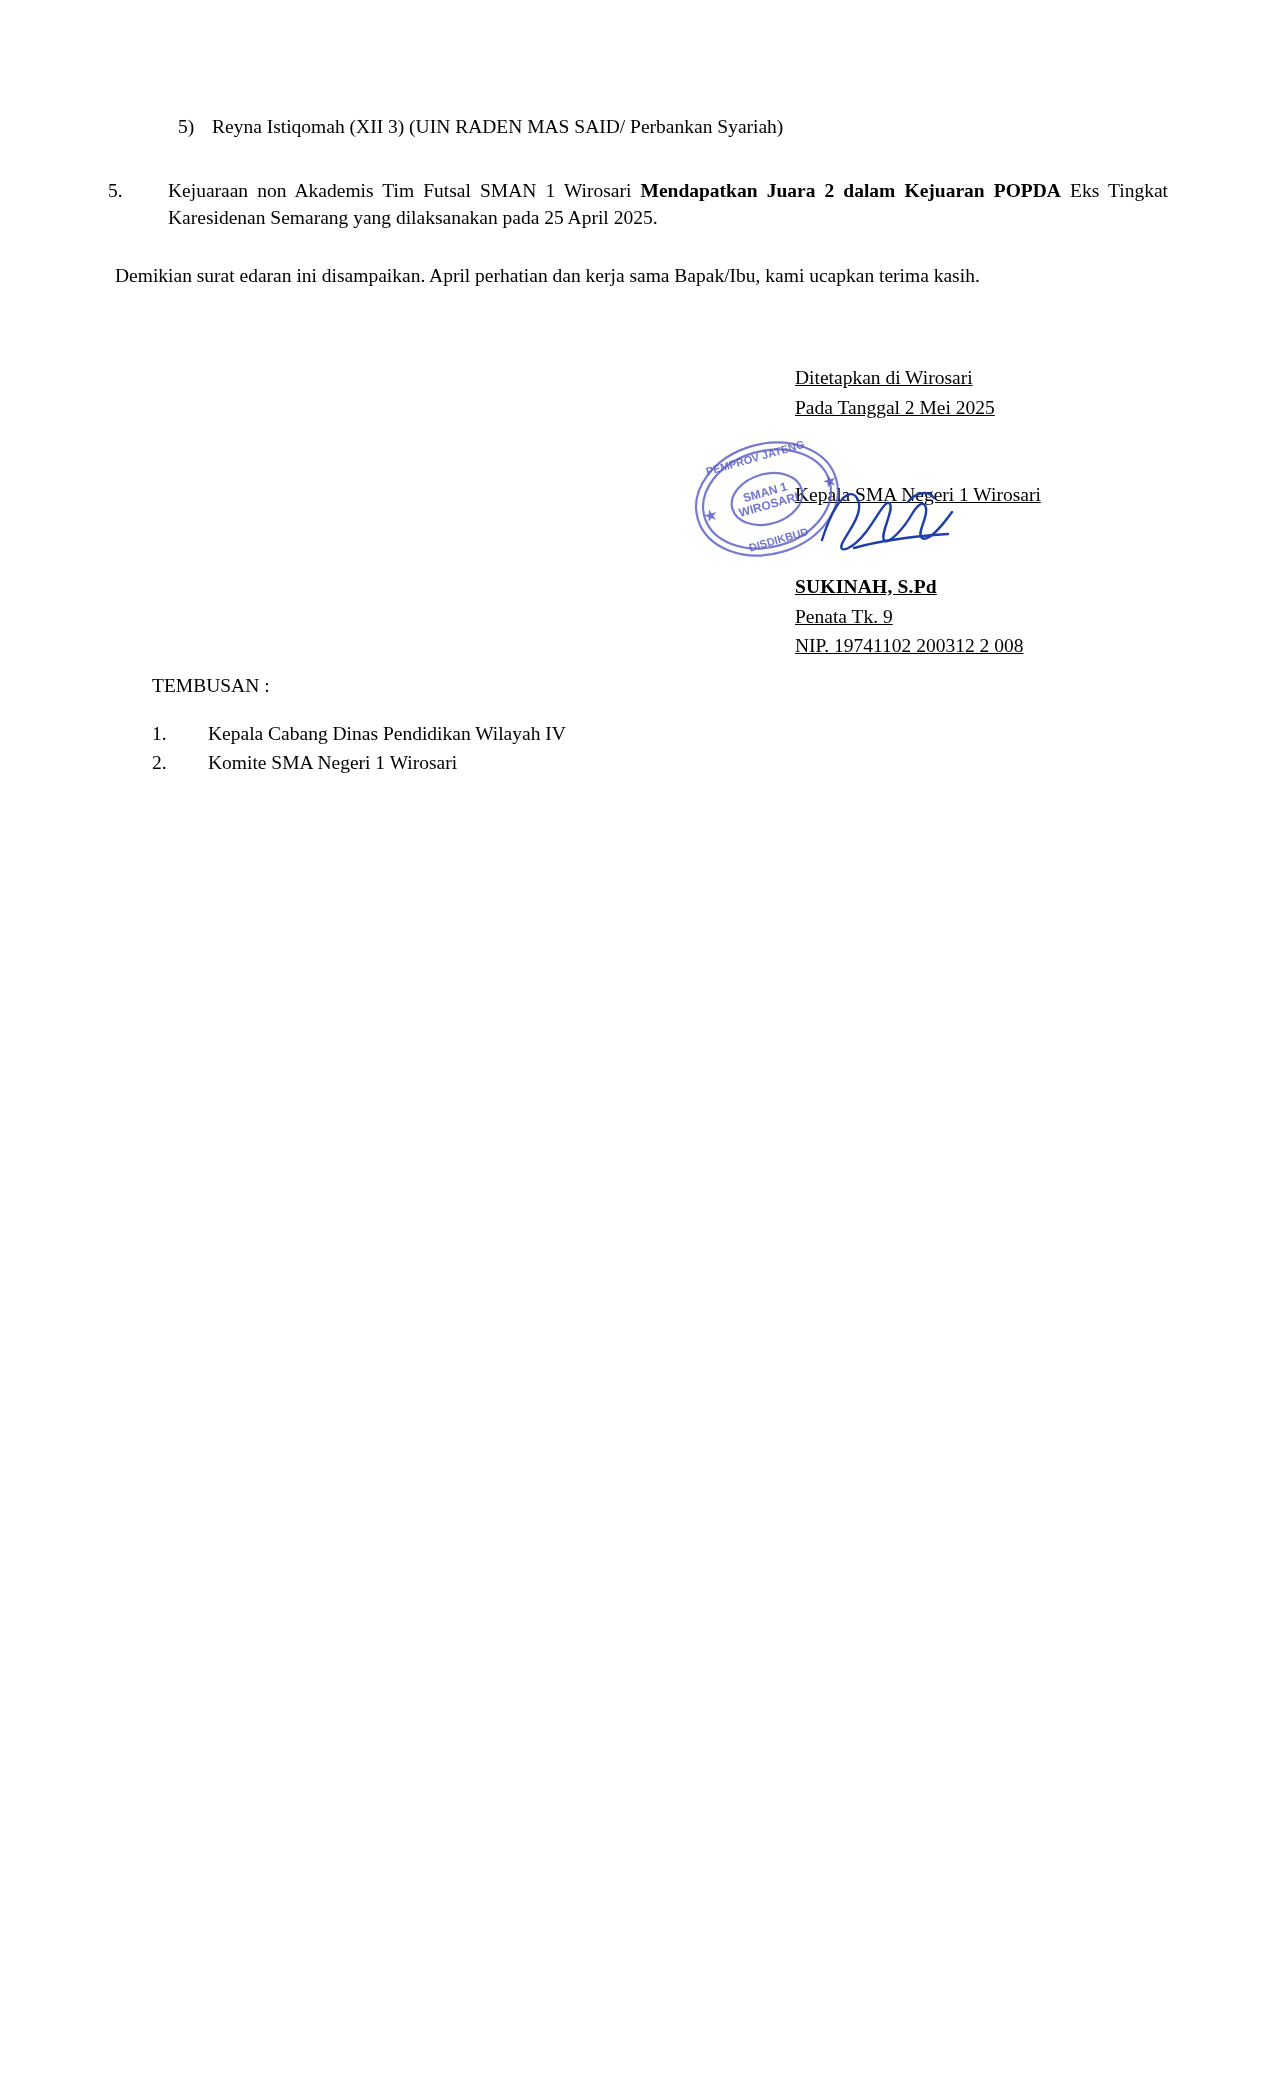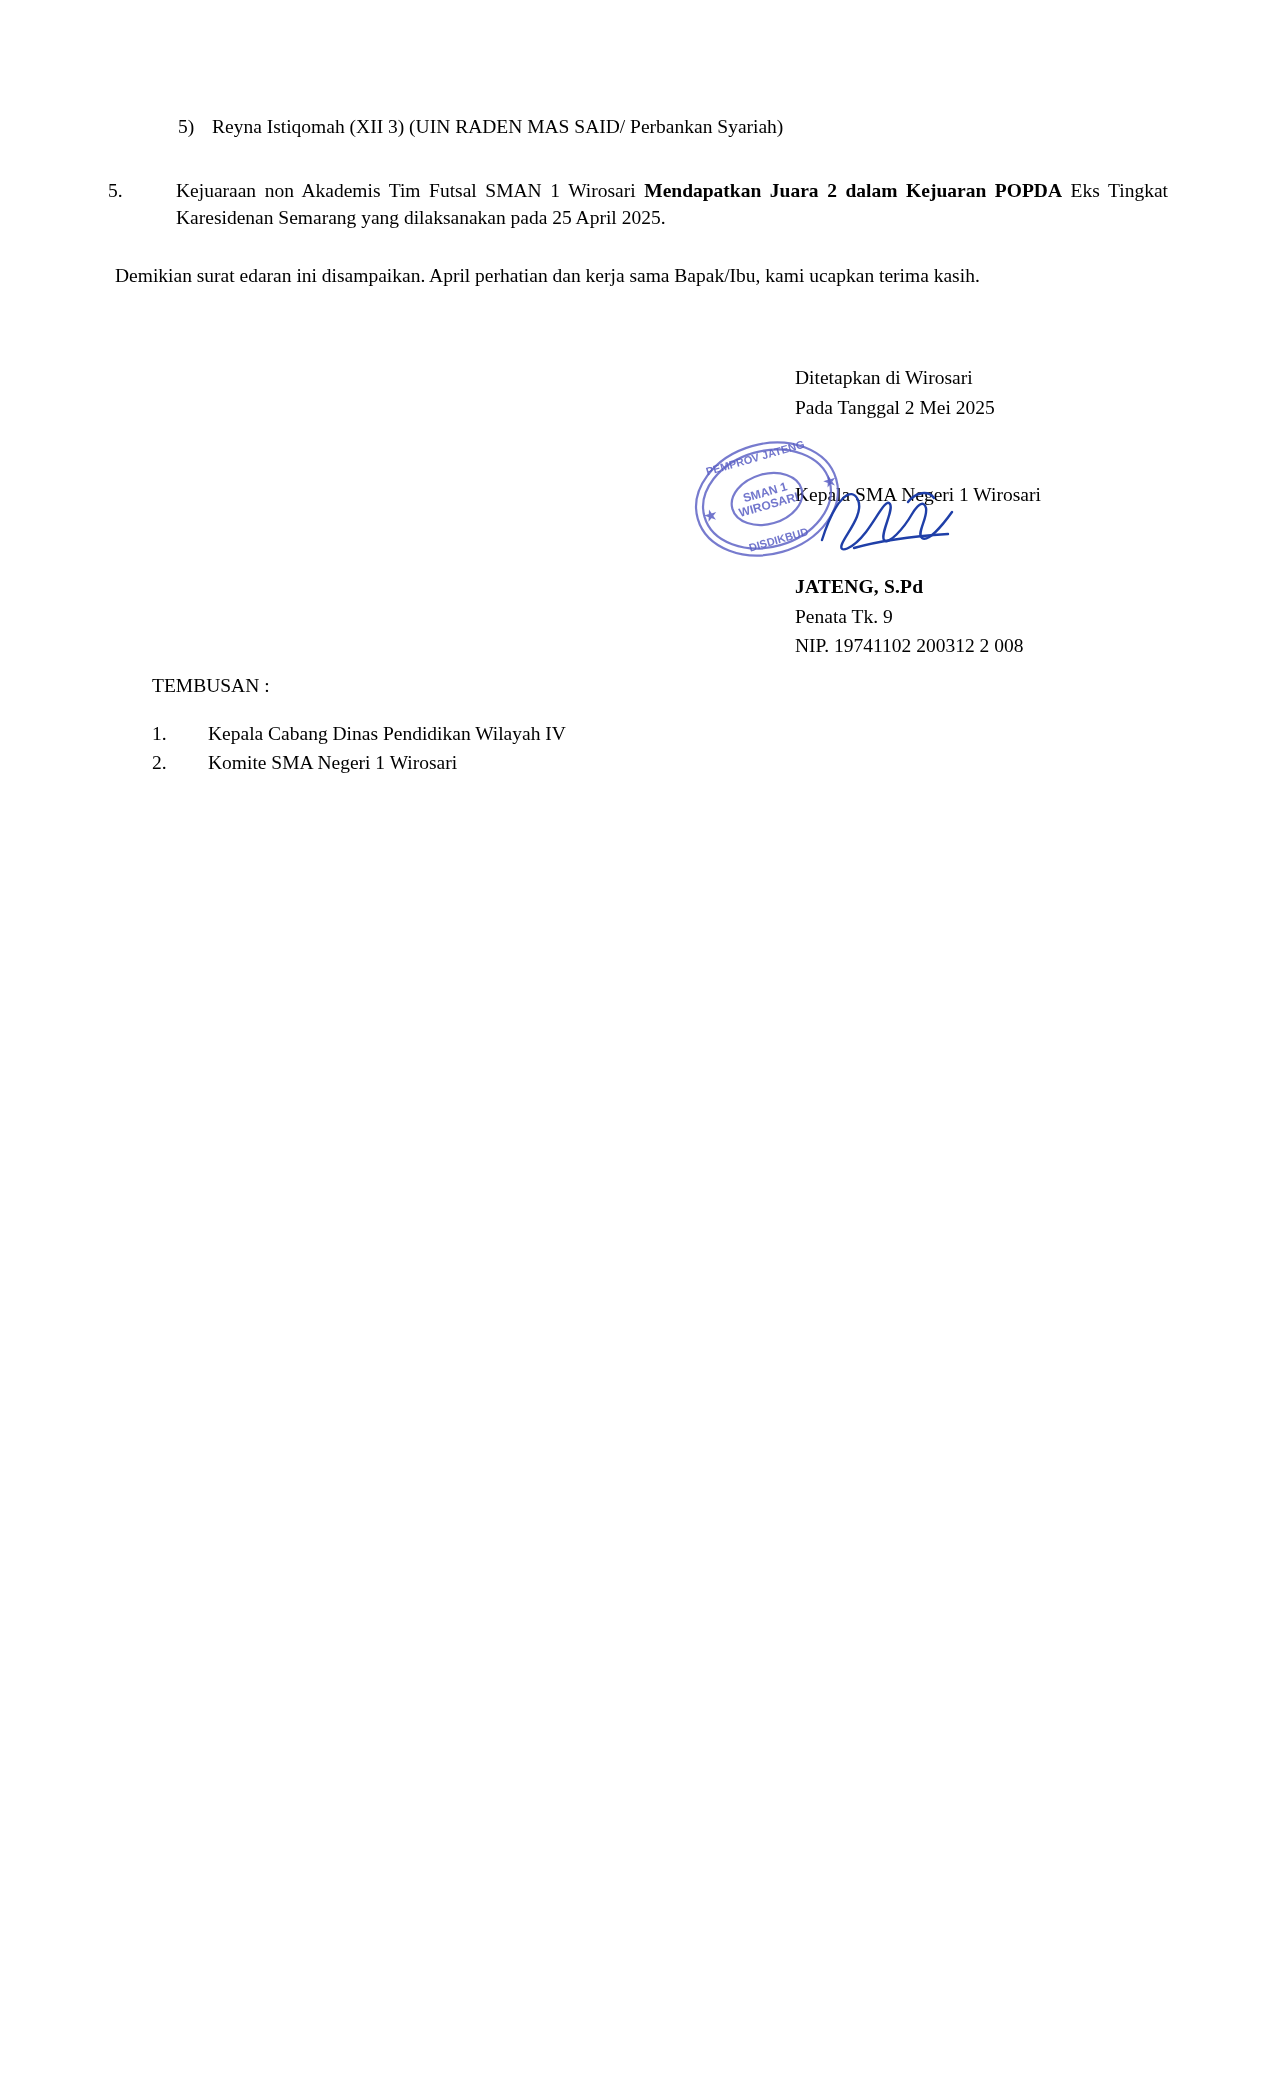--- a/index.html
+++ b/index.html
@@ -45,21 +45,20 @@
     line-height: 1.38;
     display: flex;
   }
   .num-item .num {
     width: 60px;
     flex: 0 0 60px;
   }
   .num-item .body {
     flex: 1 1 auto;
     text-align: justify;
-    margin-left: 8px;
   }
   .bold { font-weight: bold; }
 
   
   .closing {
     position: absolute;
     left: 115px;
     top: 263px;
     width: 1055px;
     font-size: 19.5px;
@@ -68,20 +67,21 @@
   }
 
   
   .sig {
     position: absolute;
     left: 795px;
     top: 363px;
     width: 420px;
     font-size: 19.5px;
     line-height: 1.52;
+    text-decoration: underline;
   }
   .sig .gap { height: 58px; }
   .sig .name {
     font-weight: bold;
     letter-spacing: 0.2px;
   }
 
   
   .stamp {
     position: absolute;
@@ -134,21 +134,21 @@
   </div>
 
   <div class="closing">Demikian surat edaran ini disampaikan. April perhatian dan kerja sama Bapak/Ibu, kami ucapkan terima kasih.</div>
 
   <div class="sig">
     <div>Ditetapkan di Wirosari</div>
     <div>Pada Tanggal 2 Mei 2025</div>
     <div class="gap"></div>
     <div>Kepala SMA Negeri 1 Wirosari</div>
     <div style="height:62px"></div>
-    <div class="name">JATENG, S.Pd</div>
+    <div class="name">SUKINAH, S.Pd</div>
     <div>Penata Tk. 9</div>
     <div>NIP. 19741102 200312  2 008</div>
   </div>
 
   <div class="stamp">
     <svg width="175" height="135" viewBox="0 0 175 135">
       <g transform="rotate(-16 87 67)" fill="none" stroke="#5a5fc4" stroke-width="2.2" opacity="0.82">
         <ellipse cx="87" cy="67" rx="72" ry="55"></ellipse>
         <ellipse cx="87" cy="67" rx="65" ry="48"></ellipse>
         <ellipse cx="87" cy="67" rx="36" ry="25"></ellipse>

